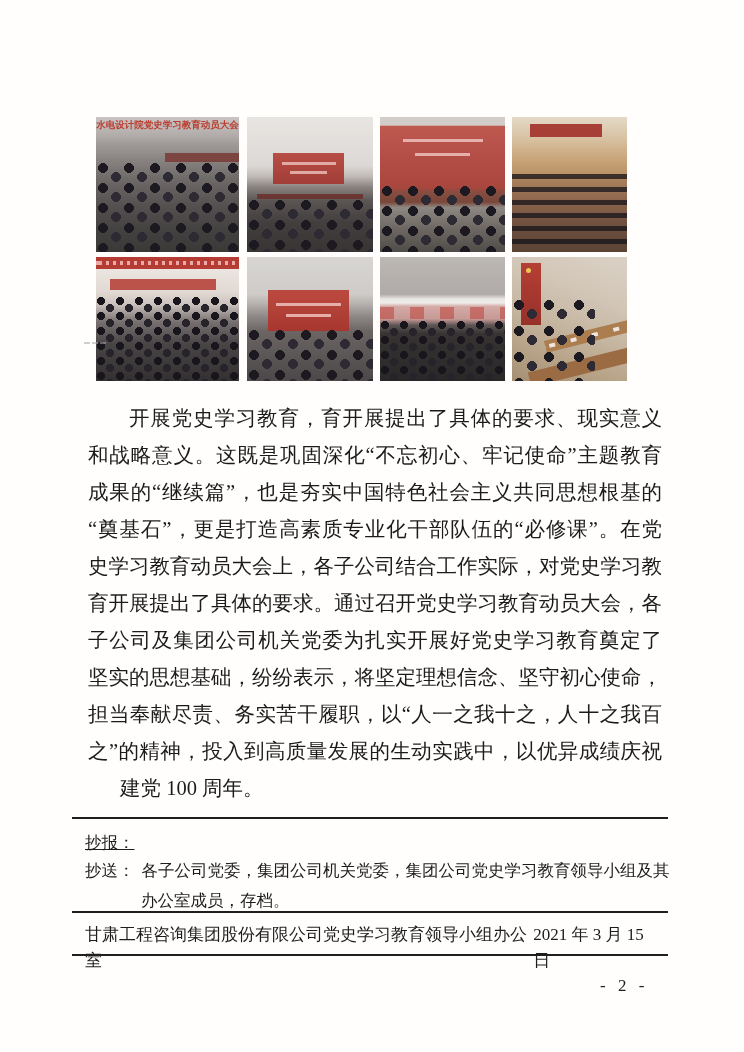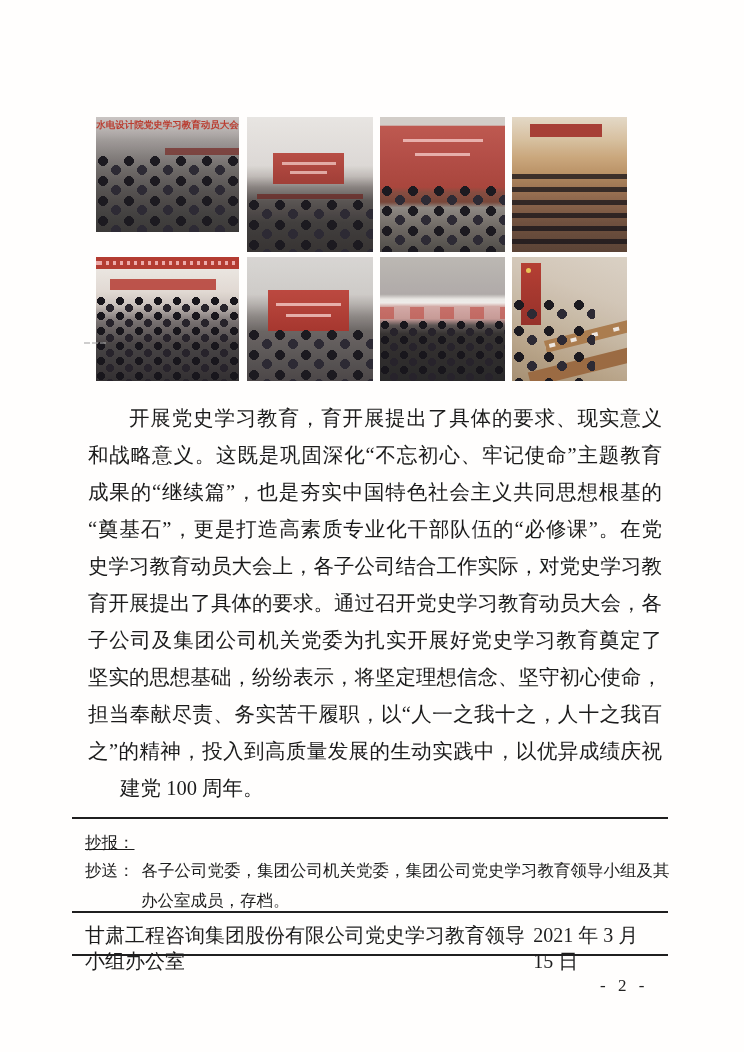--- a/index.html
+++ b/index.html
@@ -20,21 +20,21 @@
   .photo .panels,.photo .tbl,.photo .crowd,.photo .cap{position:absolute;}
 
   .crowd{left:0;right:0;background-size:26px 20px;}
   .crowd.dk{background-image:
       radial-gradient(circle 5px at 7px 6px,#18161d 96%,transparent),
       radial-gradient(circle 5px at 20px 15px,#2a2632 96%,transparent);}
   .crowd.dn{background-size:19px 15px;background-image:
       radial-gradient(circle 4px at 5px 4px,#141218 96%,transparent),
       radial-gradient(circle 4px at 14px 11px,#241f28 96%,transparent);}
 
-  .p1{left:0;top:0;width:143px;height:115px;
+  .p1{left:0;top:0;width:143px;height:135px;
       background:linear-gradient(180deg,#cdc8c6 0%,#b8b2b0 12%,#a29c9a 20%,#8d8785 30%,#6f6a68 45%,#534f4e 65%,#413e3d 85%,#383635 100%);}
   .p1 .cap{top:2px;left:0;right:0;text-align:center;font-size:9.5px;font-weight:bold;
       color:#c5382a;white-space:nowrap;letter-spacing:0;}
   .p1 .strip{top:27%;left:48%;width:52%;height:6%;background:#7e3530;opacity:.85;}
   .p1 .crowd{top:33%;bottom:0;}
 
   .p2{left:151px;top:0;width:126px;height:135px;
       background:linear-gradient(180deg,#ece9e6 0%,#e0dcd8 36%,#c3bdb9 44%,#8a8380 52%,#5a5452 62%,#403c3b 78%,#343130 100%);}
   .p2 .screen{left:21%;top:27%;width:56%;height:23%;
       background:linear-gradient(180deg,#c24a40,#a93a32);}
@@ -106,21 +106,21 @@
   .rule.r1{top:817px;}
   .rule.r2{top:911px;height:1.5px;}
   .rule.r3{top:954px;}
 
   .foot-row{position:absolute;left:85px;display:flex;font-size:16.5px;line-height:26px;color:#1d1d1d;}
   .foot-row .lbl{flex:0 0 auto;margin-right:7px;}
   .fr1{top:830px;text-decoration:underline;}
   .fr2{top:858px;}
   .fr3{top:888px;left:141px;}
   .issuer-row{position:absolute;left:85px;top:922px;width:577px;display:flex;
-      justify-content:space-between;font-size:20px;line-height:26px;color:#1d1d1d;}
+      justify-content:space-between;font-size:17px;line-height:26px;color:#1d1d1d;}
 
   .page-number{position:absolute;left:600px;top:976px;font-size:17px;
       letter-spacing:4px;color:#222;}
 
   
   .artifact{position:absolute;left:84px;top:342px;width:22px;border-top:2px dashed #a8a8a8;opacity:.55;}
 </style>
 </head>
 <body>
 

